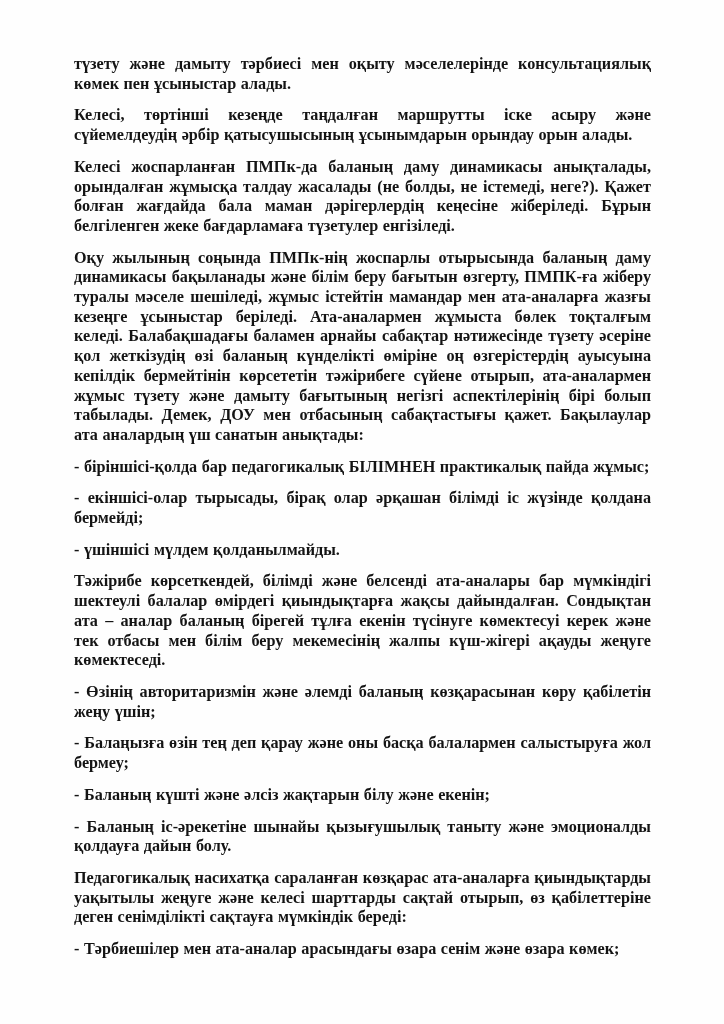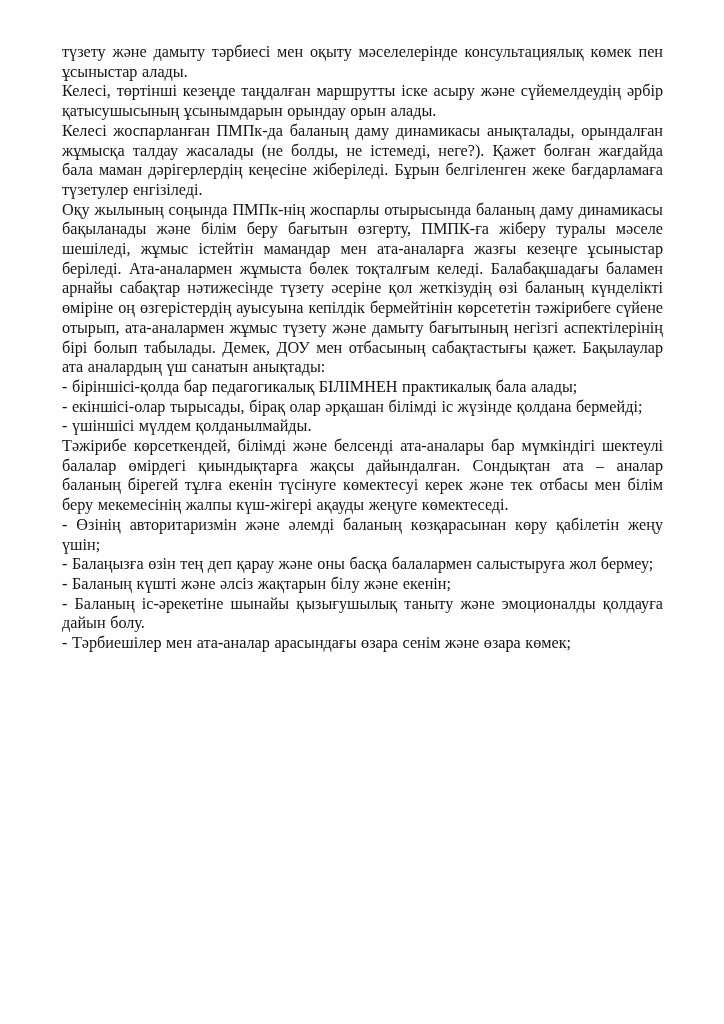--- a/index.html
+++ b/index.html
@@ -19,38 +19,40 @@
     position: absolute;
     left: 62px;
     top: 43px;
     width: 601px;
     color: #141414;
     font-size: 16.2px;
     line-height: 19.7px;
     -webkit-font-smoothing: antialiased;
   }
   .content p {
-    margin: 0;
+    margin: 12px;
     padding: 0;
     text-align: justify;
     word-spacing: 0.5px;
+    font-weight: bold;
   }
 </style>
 </head>
 <body>
 
 <div class="page">
   <div class="content">
     <p>түзету және дамыту тәрбиесі мен оқыту мәселелерінде консультациялық көмек пен ұсыныстар алады.</p>
     <p>Келесі, төртінші кезеңде таңдалған маршрутты іске асыру және сүйемелдеудің әрбір қатысушысының ұсынымдарын орындау орын алады.</p>
     <p>Келесі жоспарланған ПМПк-да баланың даму динамикасы анықталады, орындалған жұмысқа талдау жасалады (не болды, не істемеді, неге?). Қажет болған жағдайда бала маман дәрігерлердің кеңесіне жіберіледі. Бұрын белгіленген жеке бағдарламаға түзетулер енгізіледі.</p>
     <p>Оқу жылының соңында ПМПк-нің жоспарлы отырысында баланың даму динамикасы бақыланады және білім беру бағытын өзгерту, ПМПК-ға жіберу туралы мәселе шешіледі, жұмыс істейтін мамандар мен ата-аналарға жазғы кезеңге ұсыныстар беріледі. Ата-аналармен жұмыста бөлек тоқталғым келеді. Балабақшадағы баламен арнайы сабақтар нәтижесінде түзету әсеріне қол жеткізудің өзі баланың күнделікті өміріне оң өзгерістердің ауысуына кепілдік бермейтінін көрсететін тәжірибеге сүйене отырып, ата-аналармен жұмыс түзету және дамыту бағытының негізгі аспектілерінің бірі болып табылады. Демек, ДОУ мен отбасының сабақтастығы қажет. Бақылаулар ата аналардың үш санатын анықтады:</p>
-    <p>- біріншісі-қолда бар педагогикалық БІЛІМНЕН практикалық бала алады;</p>
+    <p>- біріншісі-қолда бар педагогикалық БІЛІМНЕН практикалық пайда жұмыс;</p>
     <p>- екіншісі-олар тырысады, бірақ олар әрқашан білімді іс жүзінде қолдана бермейді;</p>
     <p>- үшіншісі мүлдем қолданылмайды.</p>
     <p>Тәжірибе көрсеткендей, білімді және белсенді ата-аналары бар мүмкіндігі шектеулі балалар өмірдегі қиындықтарға жақсы дайындалған. Сондықтан ата – аналар баланың бірегей тұлға екенін түсінуге көмектесуі керек және тек отбасы мен білім беру мекемесінің жалпы күш-жігері ақауды жеңуге көмектеседі.</p>
     <p>- Өзінің авторитаризмін және әлемді баланың көзқарасынан көру қабілетін жеңу үшін;</p>
     <p>- Балаңызға өзін тең деп қарау және оны басқа балалармен салыстыруға жол бермеу;</p>
     <p>- Баланың күшті және әлсіз жақтарын білу және екенін;</p>
     <p>- Баланың іс-әрекетіне шынайы қызығушылық таныту және эмоционалды қолдауға дайын болу.</p>
+    <p>Педагогикалық насихатқа сараланған көзқарас ата-аналарға қиындықтарды уақытылы жеңуге және келесі шарттарды сақтай отырып, өз қабілеттеріне деген сенімділікті сақтауға мүмкіндік береді:</p>
     <p>- Тәрбиешілер мен ата-аналар арасындағы өзара сенім және өзара көмек;</p>
   </div>
 </div>
 
 </body></html>

